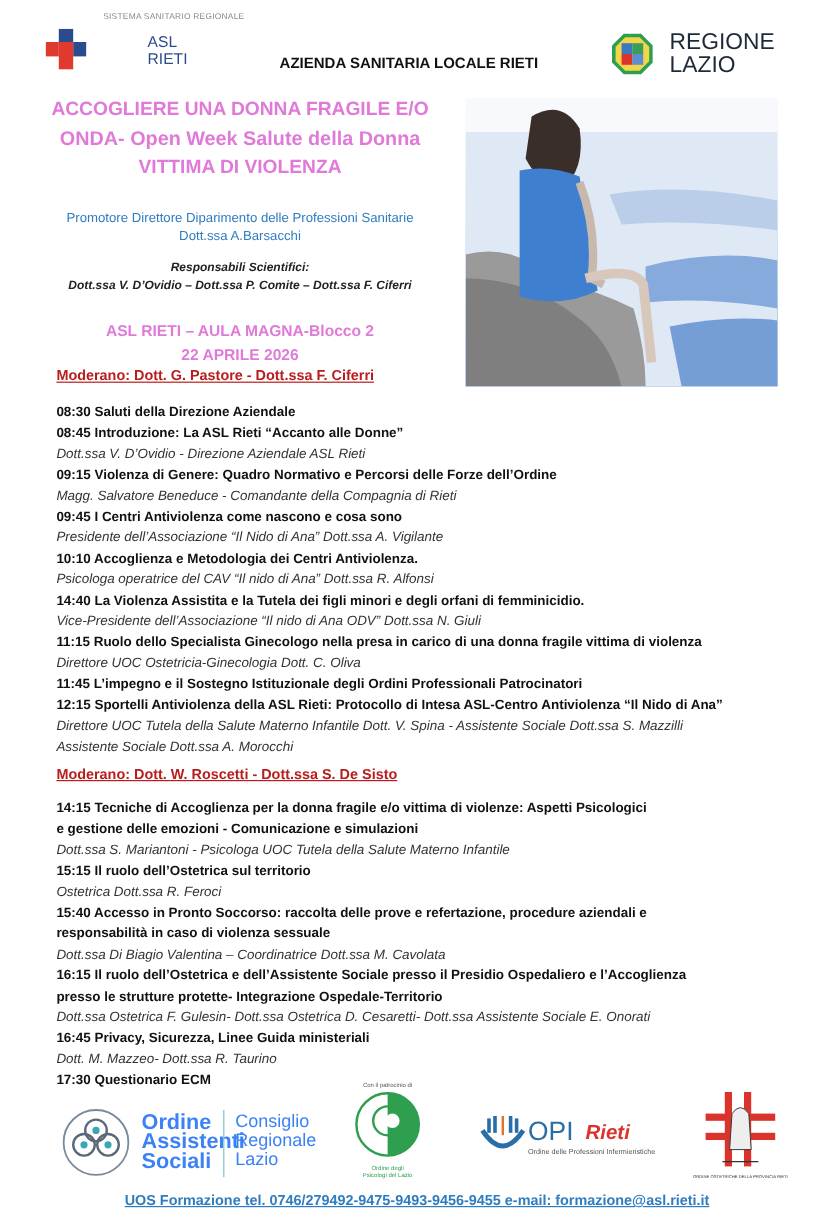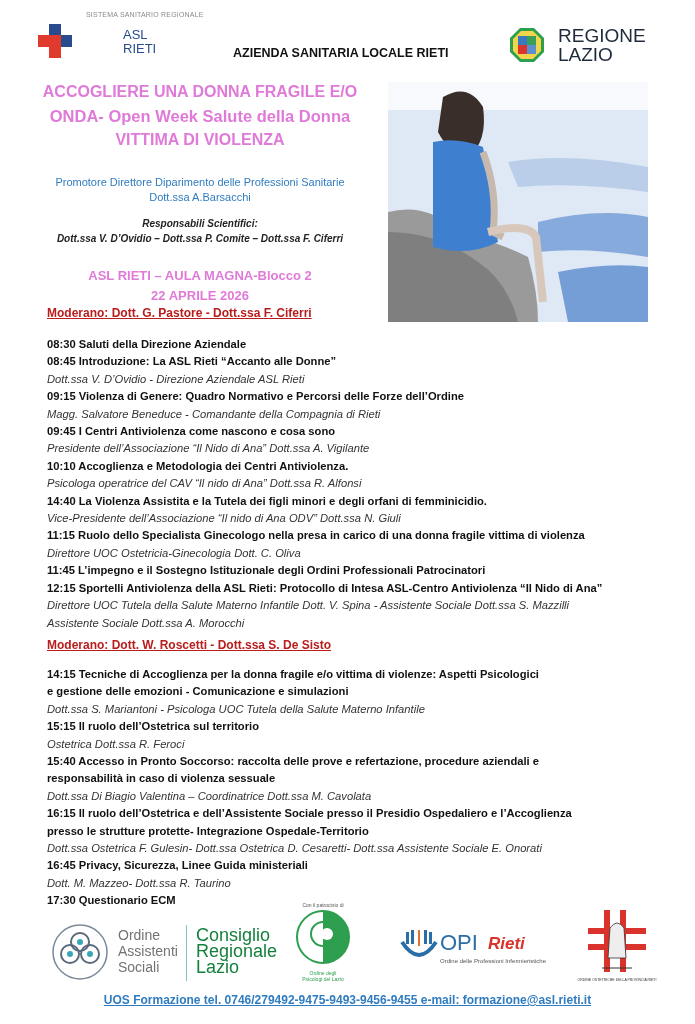--- a/index.html
+++ b/index.html
@@ -30,23 +30,23 @@
 
   .prog { left:47px; width:640px; font-size:11.2px; line-height:17.4px; }
   .prog .t { font-weight:bold; white-space:nowrap; display:block; }
   .prog .s { font-style:italic; color:#333; white-space:nowrap; display:block; }
   #prog1 { top:336px; }
   #prog2 { top:666px; }
 
   
   .flogo { position:absolute; }
   #oas { left:50px; top:922px; width:90px; height:60px; }
-  #oas-text { left:118px; top:927px; font-size:14px; line-height:16px; color:#737373; }
+  #oas-text { left:118px; top:927px; font-size:18px; line-height:16px; color:#3b82f6;font-weight:bold; }
   #crl-sep { left:186px; top:925px; width:1px; height:56px; background:#7bc4cc; }
-  #crl-text { left:196px; top:927px; font-size:18px; line-height:16px; color:#15803d; }
+  #crl-text { left:196px; top:927px; font-size:15px; line-height:16px; color:#3b82f6; }
   #psi { left:283px; top:902px; width:80px; height:85px; }
   #opi { left:400px; top:928px; width:140px; height:44px; }
   #ostetriche { left:572px; top:908px; width:90px; height:80px; }
   #contact { left:0; top:993px; width:695px; text-align:center; font-size:12px; font-weight:bold; color:#2f7cc0; text-decoration:underline; white-space:nowrap; }
 </style>
 </head>
 <body>
 
 <div id="asl-logo" class="abs">
   <span class="ssr">SISTEMA SANITARIO REGIONALE</span>

